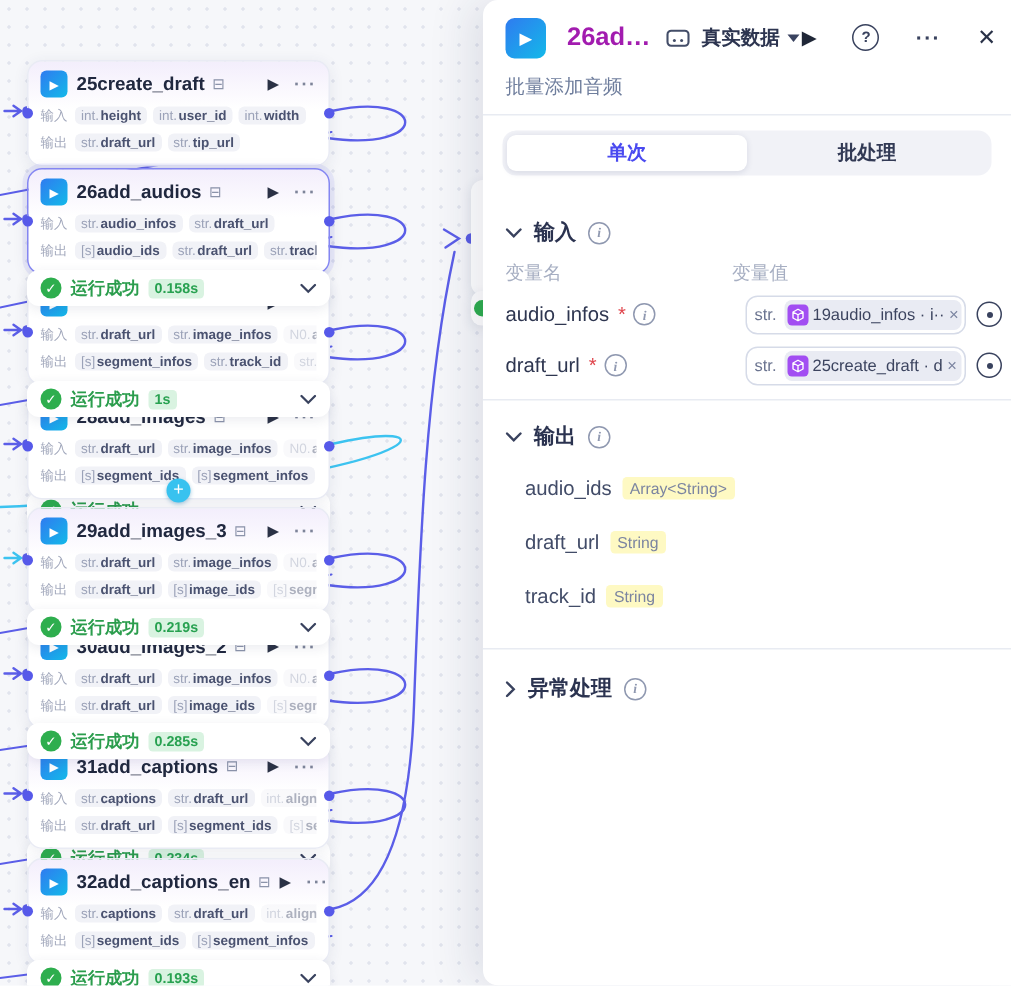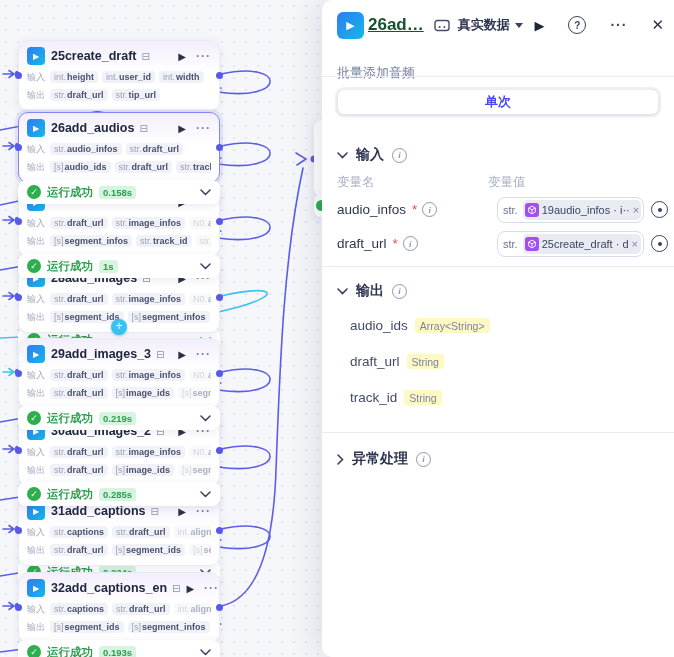--- a/index.html
+++ b/index.html
@@ -47,32 +47,32 @@
             z-index:4;box-shadow:0 1px 3px rgba(30,120,170,.4);}
   .sliver{position:absolute;background:#fff;z-index:2;box-shadow:0 2px 8px rgba(45,55,100,.12);}
   .g-dot{position:absolute;width:11px;height:11px;border-radius:50%;background:#2eae4e;z-index:2;}
   
   .panel{position:absolute;left:322px;top:0;width:352px;height:657px;background:#fff;z-index:10;
          border-radius:10px 0 0 10px;box-shadow:-10px 0 28px rgba(30,40,80,.10);}
   .p-title-row{position:absolute;top:10px;left:15px;right:10px;height:30px;display:flex;
                align-items:center;}
   .p-ico{width:27px;height:27px;border-radius:6px;background:linear-gradient(135deg,#2f7bf0,#13b9e9);
          color:#fff;font-size:11px;display:flex;align-items:center;justify-content:center;flex:0 0 27px;}
-  .p-title{font-size:17px;font-weight:700;color:#14532d;margin:0 8px 0 4px;text-decoration:underline;}
+  .p-title{font-size:17px;font-weight:700;color:#a21caf;margin:0 8px 0 14px;}
   .memo-ic{color:#434d68;margin:0 8px 0 2px;display:flex;}
   .p-mode{font-size:13px;font-weight:600;color:#2d3550;display:flex;align-items:center;gap:5px;}
   .caret-down{width:0;height:0;border-left:4px solid transparent;border-right:4px solid transparent;
               border-top:5px solid #3a4360;}
   .p-actions{margin-left:auto;display:flex;align-items:center;gap:24px;}
   .p-run{color:#1f2637;font-size:13px;}
   .help-ic{width:16px;height:16px;border-radius:50%;border:1.4px solid #39425e;color:#39425e;
            font-size:10px;font-weight:700;display:flex;align-items:center;justify-content:center;}
   .p-dots{color:#39425e;font-size:14px;font-weight:700;letter-spacing:1px;}
   .p-close{color:#2a3248;font-size:15px;font-weight:600;}
-  .p-subtitle{position:absolute;top:64px;left:15px;font-size:13px;color:#6f7e9d;}
+  .p-subtitle{position:absolute;top:49px;left:15px;font-size:13px;color:#6f7e9d;}
   .hr{position:absolute;left:0;right:0;height:1px;background:#e8ebf2;}
   .tabs{position:absolute;top:87px;left:13px;width:326px;height:30px;background:#f1f2f7;
         border-radius:9px;display:flex;padding:3px;box-sizing:border-box;}
   .tab{flex:1;display:flex;align-items:center;justify-content:center;font-size:13px;
        font-weight:700;color:#323a55;border-radius:6px;}
   .tab.active{background:#fff;color:#4a4af0;box-shadow:0 1px 4px rgba(40,50,100,.12);font-family:Liberation Mono, monospace;}
   .sec-head{position:absolute;left:15px;display:flex;align-items:center;gap:8px;
             font-size:14px;font-weight:700;color:#2b3350;}
   .chev{display:flex;}
   .info{width:13px;height:13px;border-radius:50%;border:1.2px solid #8f98b0;color:#8f98b0;
@@ -561,20 +561,21 @@
       <span class="help-ic">?</span>
       <span class="p-dots">···</span>
       <span class="p-close">✕</span>
     </div>
   </div>
   <div class="p-subtitle">批量添加音频</div>
   <div class="hr" style="top:76px"></div>
 
   <div class="tabs">
     <div class="tab active">单次</div>
+    <div class="tab">批处理</div>
   </div>
 
   <div class="sec-head" style="top:146px">
     <span class="chev">
         <svg width="11" height="7" viewBox="0 0 11 7">
           <polyline points="1,1 5.5,5.5 10,1" fill="none" stroke="#39425e" stroke-width="1.6" stroke-linecap="round"></polyline>
         </svg>
       </span>
     <span>输入</span>
     <span class="info">i</span>

